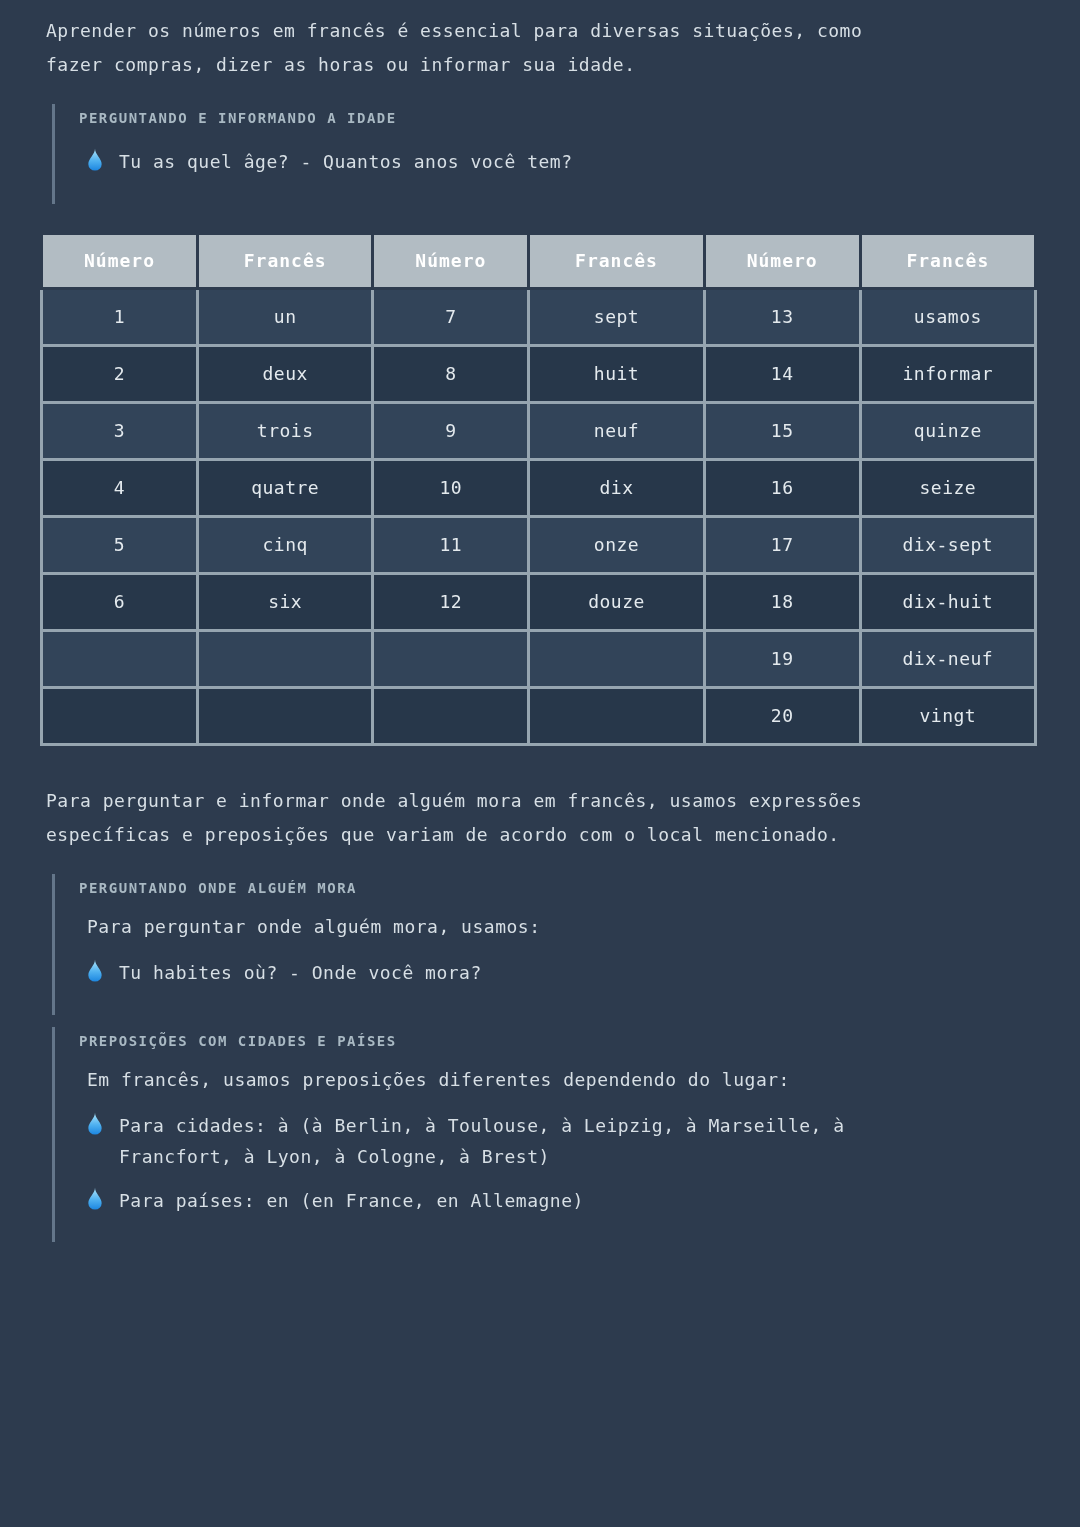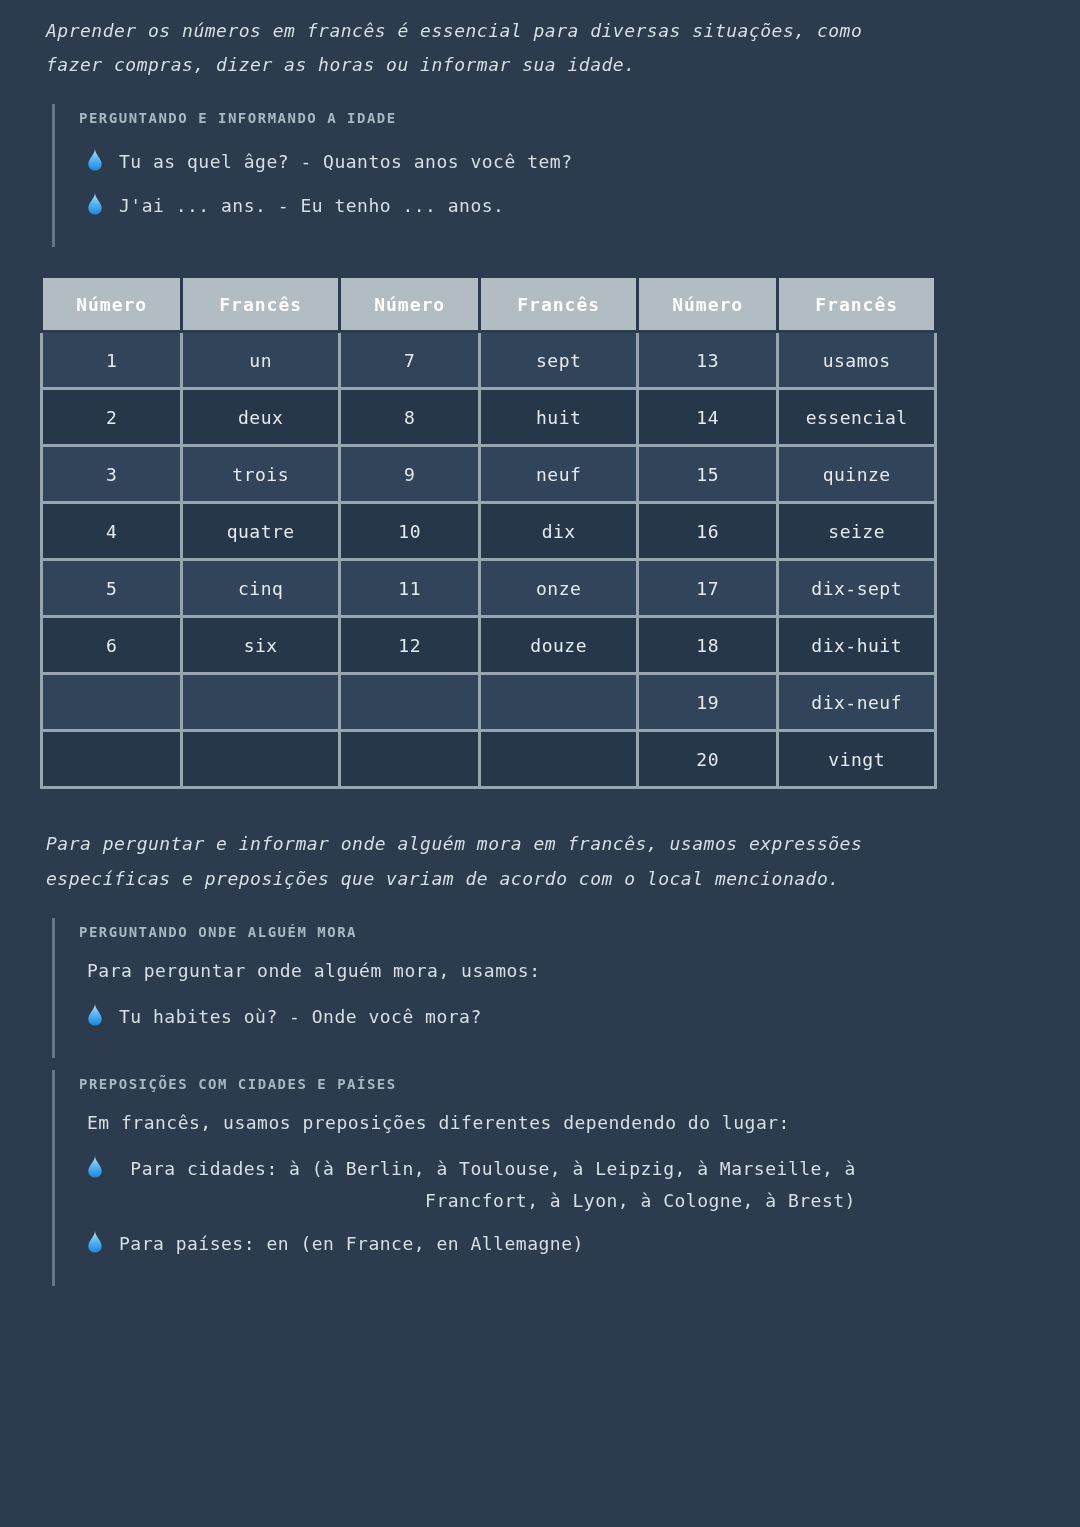--- a/index.html
+++ b/index.html
@@ -18,21 +18,20 @@
     color: #9dadb8;
     letter-spacing: 2px;
     margin: 0 0 26px 0;
   }
   .intro {
     font-size: 18px;
     line-height: 1.9;
     max-width: 76ch;
     margin: 0 6px 22px 6px;
     letter-spacing: 0.5px;
-    font-style: italic;
   }
   .subsection {
     border-left: 3px solid #64768a;
     margin-left: 12px;
     padding: 6px 0 14px 24px;
     margin-bottom: 12px;
   }
   .subsection.first { margin-bottom: 26px; }
   .subheading {
     font-size: 14px;
@@ -45,36 +44,35 @@
     font-size: 18px;
     letter-spacing: 0.5px;
     margin: 0 0 20px 8px;
   }
   .bullets { margin-left: 8px; }
   .bullet-row {
     display: flex;
     align-items: flex-start;
     gap: 16px;
     margin-bottom: 12px;
-    text-align: right;
   }
   .droplet {
     flex: 0 0 auto;
     width: 16px;
     height: 23px;
     margin-top: 2px;
   }
   .bullet-text {
     font-size: 18px;
     line-height: 1.75;
     letter-spacing: 0.5px;
     max-width: 68ch;
   }
   table.numbers {
-    width: 897px;
+    width: 997px;
     border-collapse: collapse;
     border: 3px solid #000000;
     table-layout: fixed;
     margin: 28px 0 38px 0;
   }
   table.numbers th {
     background: #b2bcc3;
     color: #ffffff;
     font-size: 18px;
     font-weight: bold;
@@ -113,26 +111,20 @@
   <p class="intro">Aprender os números em francês é essencial para diversas situações, como fazer compras, dizer as horas ou informar sua idade.</p>
 
   <div class="subsection first">
     <div class="subheading">PERGUNTANDO E INFORMANDO A IDADE</div>
     <div class="bullets">
       <div class="bullet-row">
         <svg class="droplet" viewBox="0 0 24 34">
             <path d="M12 1 C12 9 2 16 2 24 a10 9.5 0 0 0 20 0 C22 16 12 9 12 1 Z" fill="url(#dropGrad)"></path>
           </svg>
         <span class="bullet-text">Tu as quel âge? - Quantos anos você tem?</span>
-      </div>
-      <div class="bullet-row">
-        <svg class="droplet" viewBox="0 0 24 34">
-            <path d="M12 1 C12 9 2 16 2 24 a10 9.5 0 0 0 20 0 C22 16 12 9 12 1 Z" fill="url(#dropGrad)"></path>
-          </svg>
-        <span class="bullet-text">J'ai ... ans. - Eu tenho ... anos.</span>
       </div>
     </div>
   </div>
 
   <table class="numbers">
     <colgroup>
       <col class="col-num">
         <col class="col-fr">
       <col class="col-num">
         <col class="col-fr">
@@ -157,21 +149,21 @@
           <td>sept</td>
           <td>13</td>
           <td>usamos</td>
         </tr>
         <tr class="row-even">
           <td>2</td>
           <td>deux</td>
           <td>8</td>
           <td>huit</td>
           <td>14</td>
-          <td>essencial</td>
+          <td>informar</td>
         </tr>
         <tr class="row-odd">
           <td>3</td>
           <td>trois</td>
           <td>9</td>
           <td>neuf</td>
           <td>15</td>
           <td>quinze</td>
         </tr>
         <tr class="row-even">

